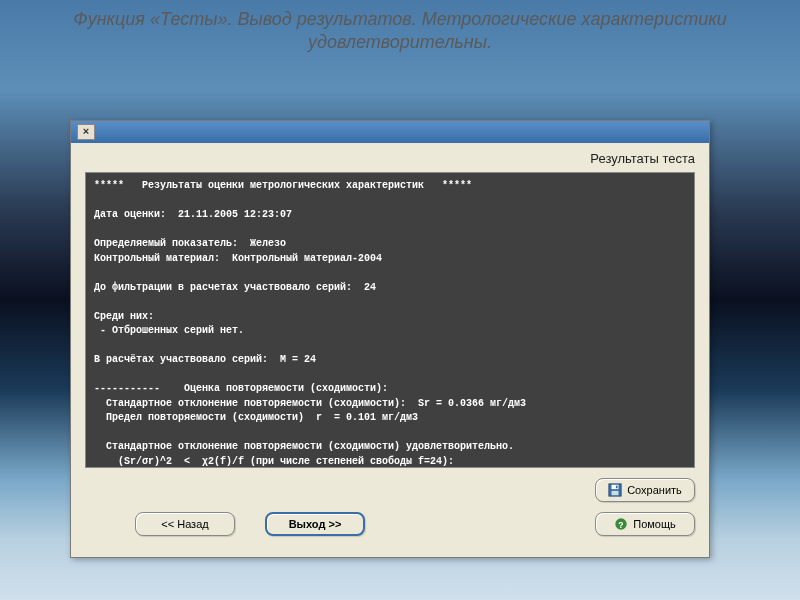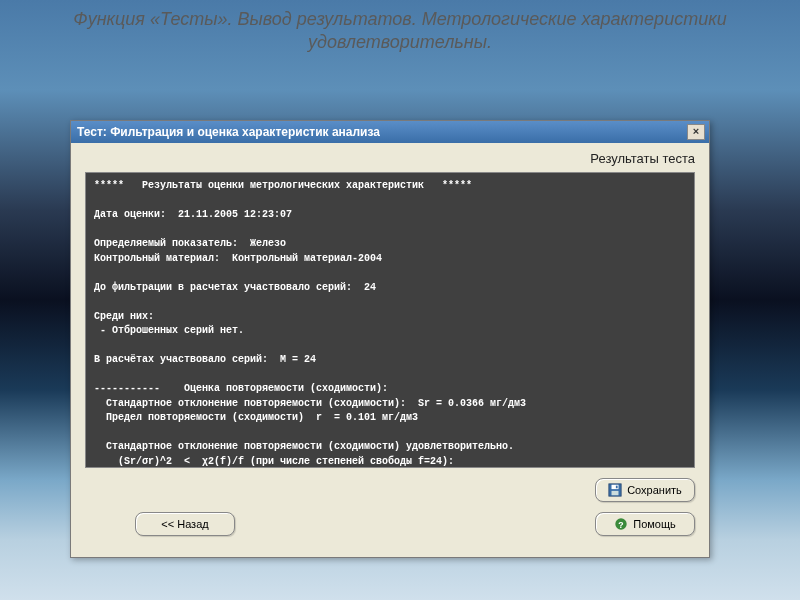--- a/index.html
+++ b/index.html
@@ -103,21 +103,20 @@
   .spacer { flex: 1; }
   .ico { width: 14px; height: 14px; display: inline-block; }
 </style>
 </head>
 <body>
 
 <div class="slide-title">Функция «Тесты». Вывод результатов. Метрологические характеристики удовлетворительны.</div>
 
 <div class="dialog">
   <div class="titlebar">
-    <span class="titlebar-text">Тест: Фильтрация и оценка характеристик анализа</span>
     <span class="close-btn">×</span>
   </div>
   <div class="dialog-body">
     <div class="result-header">Результаты теста</div>
     <div class="blue-panel">*****   Результаты оценки метрологических характеристик   *****
 
 Дата оценки:  21.11.2005 12:23:07
 
 Определяемый показатель:  Железо
 Контрольный материал:  Контрольный материал-2004
@@ -148,20 +147,23 @@
             <rect x="9" y="3" width="2" height="3" fill="#3a6ea8"></rect>
           </svg>
         <span>Сохранить</span>
       </button>
     </div>
 
     <div class="btn-row bottom">
       <button class="btn">
         <span>&lt;&lt; Назад</span>
       </button>
+      <button class="btn default">
+        <span>Выход &gt;&gt;</span>
+      </button>
       <span class="spacer"></span>
       <button class="btn">
         <svg class="ico" viewBox="0 0 16 16">
             <circle cx="8" cy="8" r="6.5" fill="#3a8a3a"></circle>
             <text x="8" y="12" text-anchor="middle" font-size="10" font-weight="bold" fill="#fff">?</text>
           </svg>
         <span>Помощь</span>
       </button>
     </div>
   </div>

